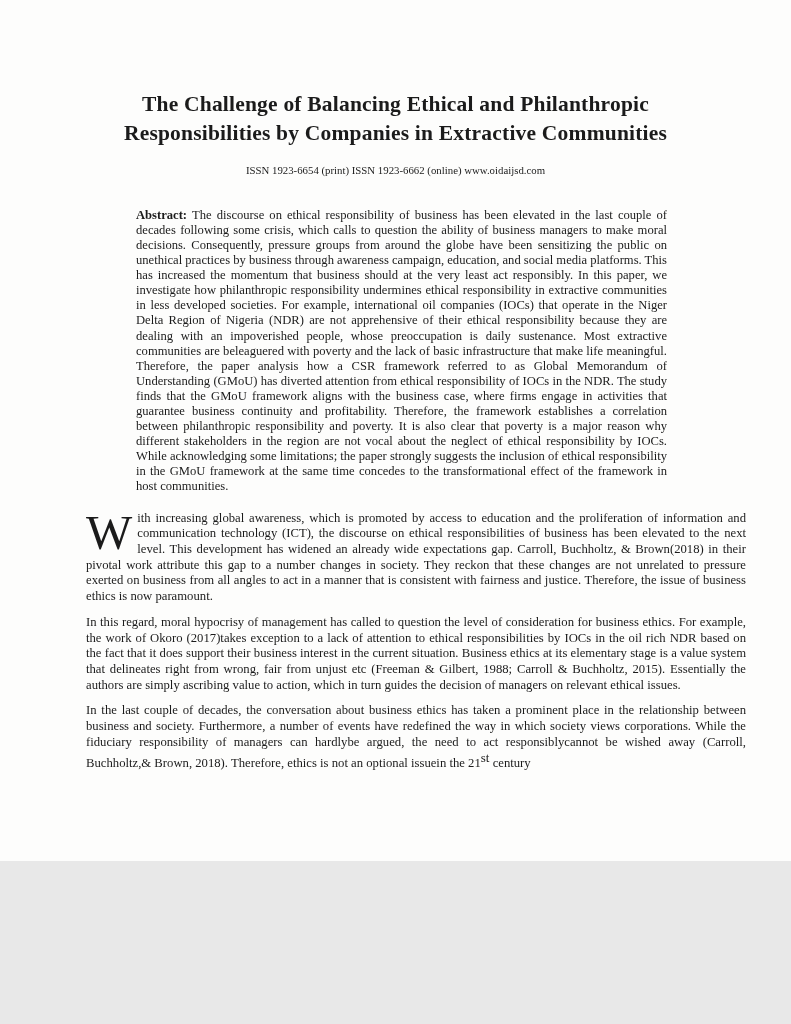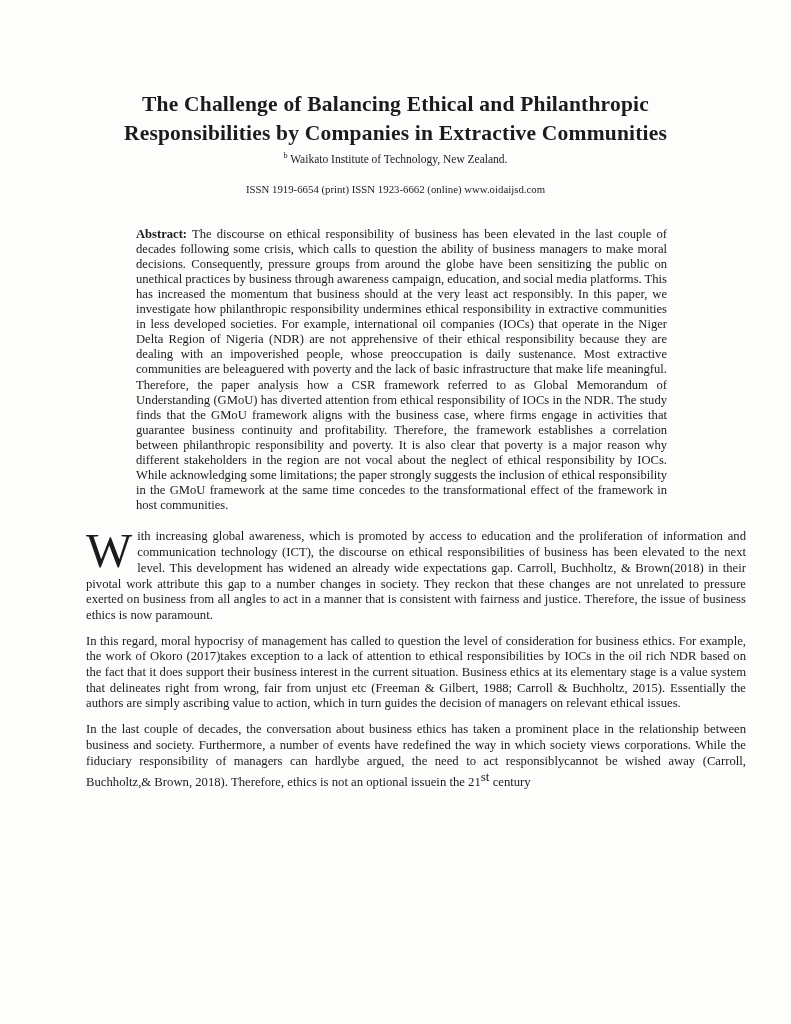--- a/index.html
+++ b/index.html
@@ -1,19 +1,19 @@
 <!DOCTYPE html>
 <html><head>
 <meta charset="utf-8">
 <style>
   html, body { margin: 0; padding: 0; background: #e8e8e8; }
   .page {
     position: relative;
     width: 791px;
-    height: 1024px;
+    height: 861px;
     margin: 0 auto;
     background: #fdfdfc;
     box-sizing: border-box;
     padding-top: 90px;
     font-family: "Liberation Serif", serif;
     color: #1b1b1b;
     overflow: hidden;
   }
   .title {
     margin: 0;
@@ -84,27 +84,24 @@
 <body>
 
 <div class="page">
 
   <h1 class="title">
     <span class="title-line">The Challenge of Balancing Ethical and Philanthropic</span>
     <span class="title-line">Responsibilities by Companies in Extractive Communities</span>
   </h1>
 
 
-  <div class="affil">
-    <sup>b</sup><span> Waikato Institute of Technology, New Zealand.</span>
-  </div>
 
 
   <div class="journal">
-    <div>ISSN 1919-6654 (print) ISSN 1923-6662 (online) www.oidaijsd.com</div>
+    <div>ISSN 1923-6654 (print) ISSN 1923-6662 (online) www.oidaijsd.com</div>
   </div>
 
   <div class="abstract">
     <span class="label">Abstract: </span><span>The discourse on ethical responsibility of business has been elevated in the last couple of decades following some crisis, which calls to question the ability of business managers to make moral decisions. Consequently, pressure groups from around the globe have been sensitizing the public on unethical practices by business through awareness campaign, education, and social media platforms.  This has increased the momentum that business should at the very least act responsibly.  In this paper, we investigate how philanthropic responsibility undermines ethical responsibility in extractive communities in less developed societies. For example, international oil companies (IOCs) that operate in the Niger Delta Region of Nigeria (NDR) are not apprehensive of their ethical responsibility because they are dealing with an impoverished people, whose preoccupation is daily sustenance. Most extractive communities are beleaguered with poverty and the lack of basic infrastructure that make life meaningful. Therefore, the paper analysis how a CSR framework referred to as Global Memorandum of Understanding (GMoU) has diverted attention from ethical responsibility of IOCs in the NDR. The study finds that the GMoU framework aligns with the business case, where firms engage in activities that guarantee business continuity and profitability. Therefore, the framework establishes a correlation between philanthropic responsibility and poverty.  It is also clear that poverty is a major reason why different stakeholders in the region are not vocal about the neglect of ethical responsibility by IOCs. While acknowledging some limitations; the paper strongly suggests the inclusion of ethical responsibility in the GMoU framework at the same time concedes to the transformational effect of the framework in host communities.</span>
   </div>
 
 
 
   <p class="body-par first">
     <span class="dropcap">W</span><span>ith increasing global awareness, which is promoted by access to education and the proliferation of information and communication technology (ICT), the discourse on ethical responsibilities of business has been elevated to the next level. This development has widened an already wide expectations gap. Carroll, Buchholtz, &amp; Brown(2018) in their pivotal work attribute this gap to a number changes in society. They reckon that these changes are not unrelated to pressure exerted on business from all angles to act in a manner that is consistent with fairness and justice. Therefore, the issue of business ethics is now paramount.</span>

